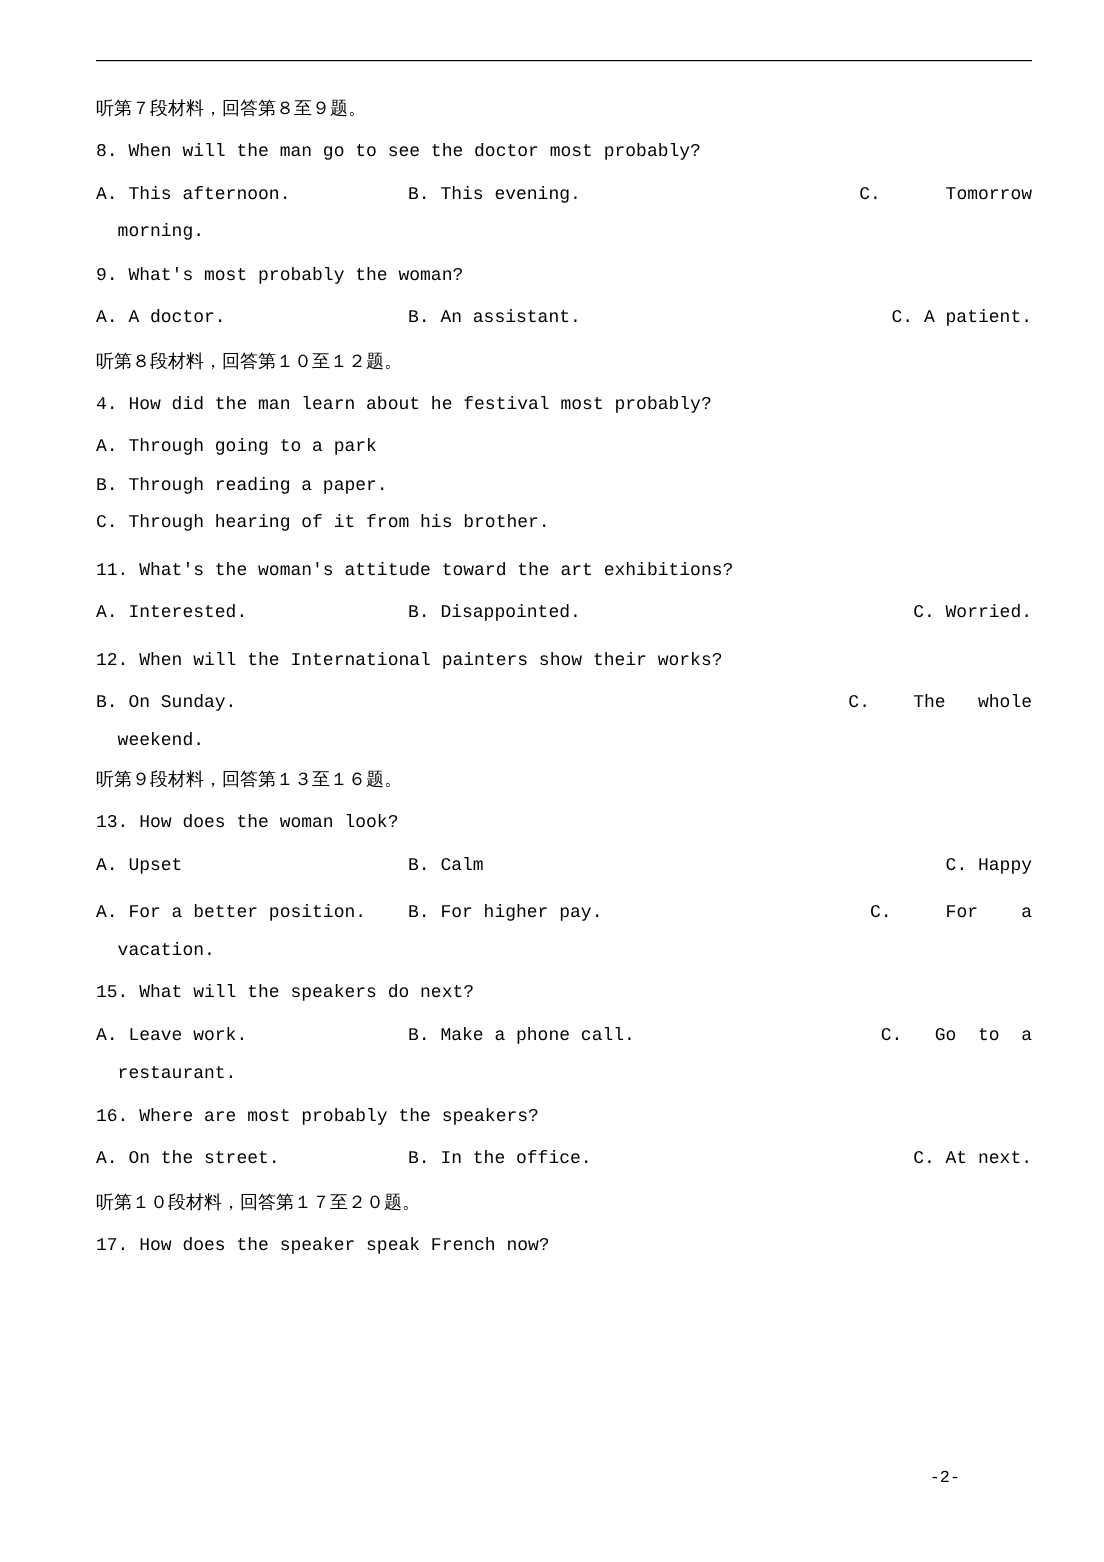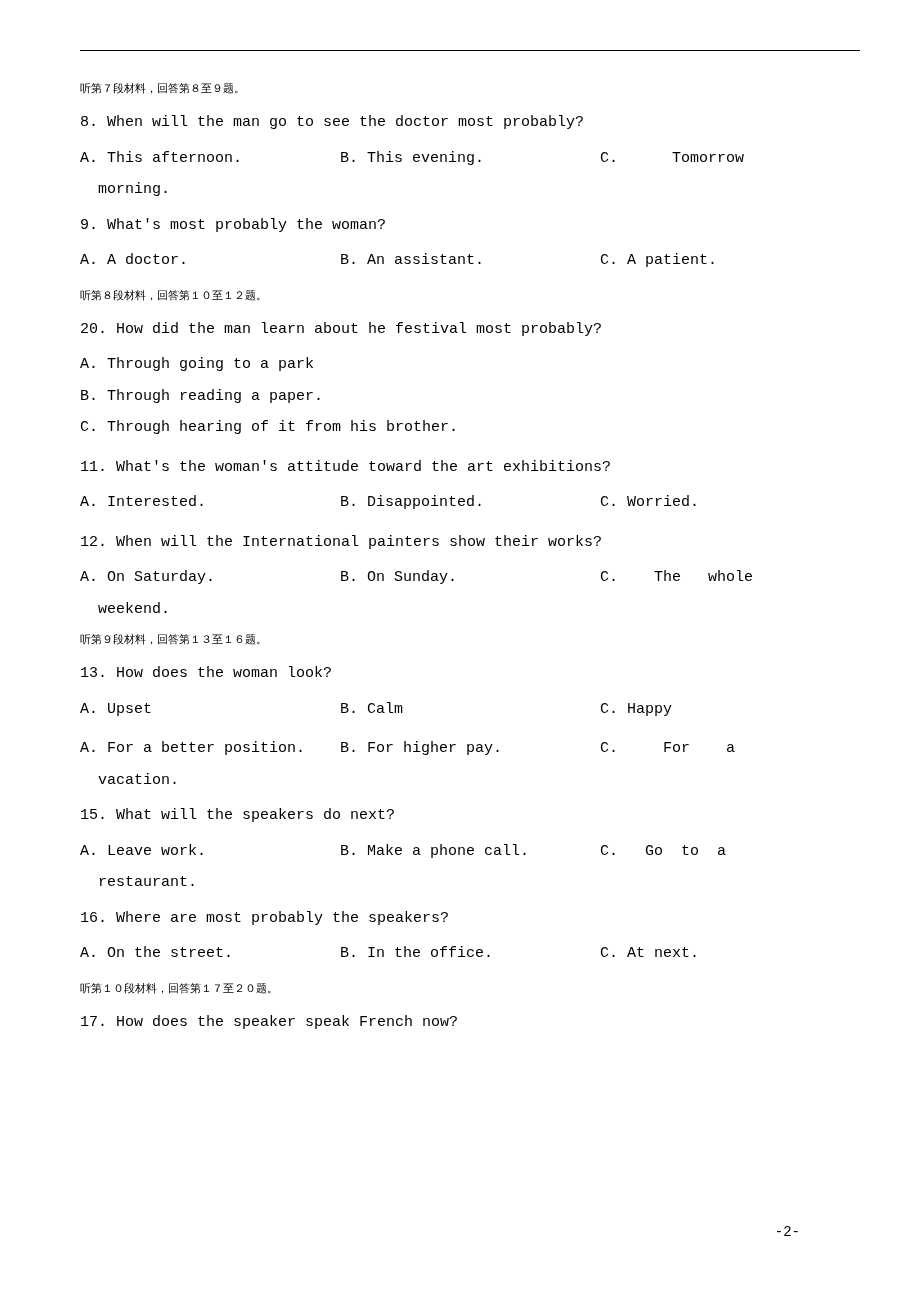--- a/index.html
+++ b/index.html
@@ -15,39 +15,40 @@
       width: 920px;
       min-height: 1302px;
       padding: 40px 60px 40px 80px;
     }
     .top-line {
       border-top: 1.5px solid #000;
       margin-bottom: 30px;
       margin-top: 10px;
     }
     .section-header {
-      font-size: 11px;
+      font-size: 15px;
       margin-bottom: 14px;
       font-weight: normal;
     }
     .question {
       margin-bottom: 10px;
       line-height: 1.7;
     }
     .options-row {
       display: flex;
       margin-bottom: 6px;
       line-height: 1.7;
     }
     .option {
       flex: 1;
       line-height: 1.7;
     }
     .option-c {
       flex: 1;
+      text-align: right;
     }
     .option-block {
       margin-bottom: 6px;
       line-height: 1.7;
     }
     .wrap-line {
       margin-left: 18px;
       margin-bottom: 10px;
       line-height: 1.7;
     }
@@ -84,37 +85,36 @@
   <div class="question">9. What's most probably the woman?</div>
   <div class="options-row">
     <span class="option">A. A doctor.</span>
     <span class="option">B. An assistant.</span>
     <span class="option-c">C. A patient.</span>
   </div>
   <div class="spacer"></div>
 
   <div class="section-header">听第８段材料，回答第１０至１２题。</div>
 
-  <div class="question">20. How did the man learn about he festival most probably?</div>
+  <div class="question">4. How did the man learn about he festival most probably?</div>
   <div class="option-block">A. Through going to a park</div>
   <div class="option-block">B. Through reading a paper.</div>
   <div class="option-block">C. Through hearing of it from his brother.</div>
   <div class="spacer"></div>
 
   <div class="question">11. What's the woman's attitude toward the art exhibitions?</div>
   <div class="options-row">
     <span class="option">A. Interested.</span>
     <span class="option">B. Disappointed.</span>
     <span class="option-c">C. Worried.</span>
   </div>
   <div class="spacer"></div>
 
   <div class="question">12. When will the International painters show their works?</div>
   <div class="options-row">
-    <span class="option">A. On Saturday.</span>
     <span class="option">B. On Sunday.</span>
     <span class="option-c">C.&nbsp;&nbsp;&nbsp;&nbsp;The&nbsp;&nbsp;&nbsp;whole</span>
   </div>
   <div class="wrap-line">weekend.</div>
 
   <div class="section-header">听第９段材料，回答第１３至１６题。</div>
 
   <div class="question">13. How does the woman look?</div>
   <div class="options-row">
     <span class="option">A. Upset</span>

